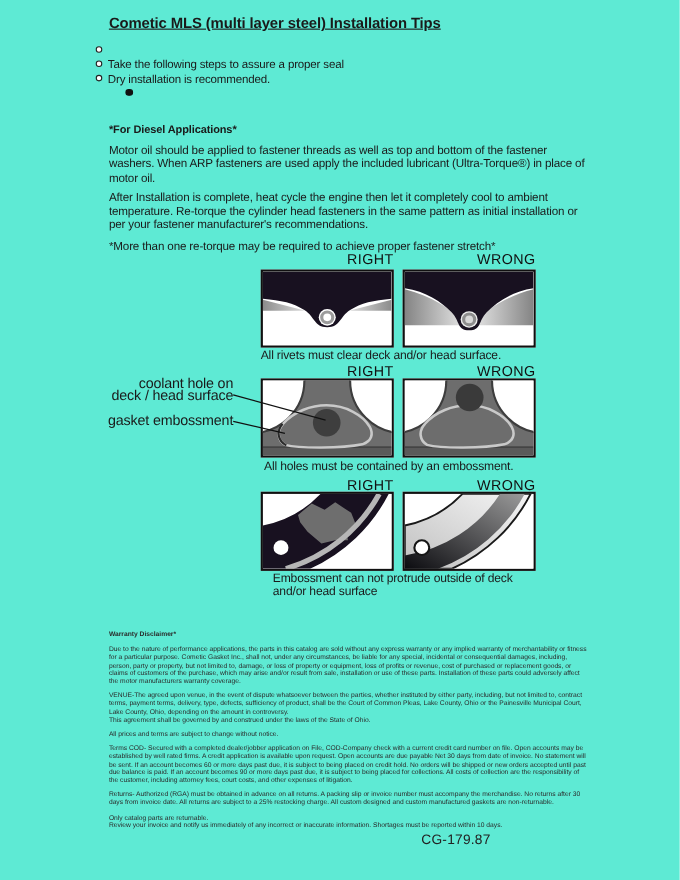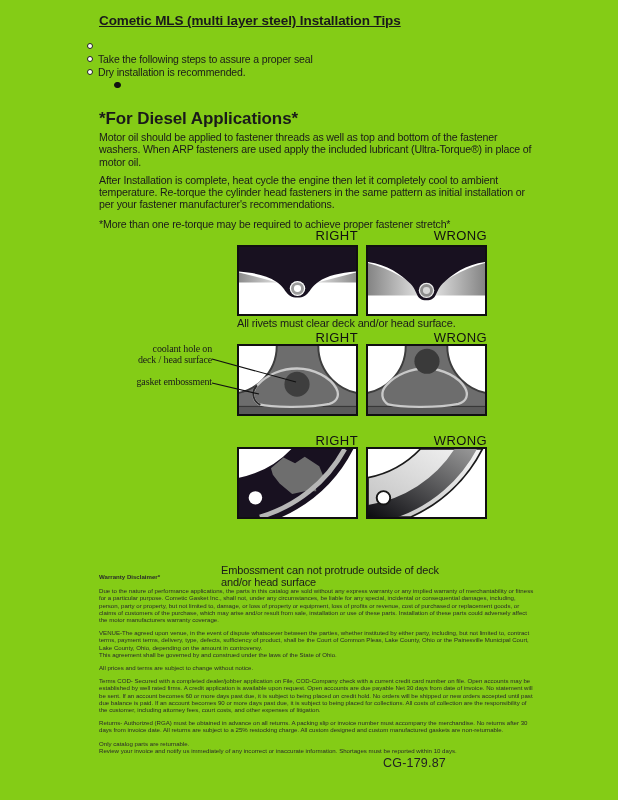--- a/index.html
+++ b/index.html
@@ -1,49 +1,49 @@
 <!DOCTYPE html>
 <html><head>
 <meta charset="utf-8">
 <style>
   html,body { margin:0; padding:0; background:#fff; }
   .page {
-    position:relative; width:618px; height:800px; background:#84cc16;
+    position:relative; width:618px; height:800px; background:#5eead4;
     font-family:"Liberation Sans","DejaVu Sans",sans-serif; color:#1a1a1a;
     overflow:hidden;
   }
   .abs { position:absolute; }
   .title {
     left:99px; top:13px; font-size:13.5px; font-weight:bold;
     text-decoration:underline; letter-spacing:-0.1px; white-space:nowrap;
   }
   .bullets { left:87px; top:40px; font-size:10.5px; line-height:13.2px; letter-spacing:-0.15px; white-space:nowrap; }
   .b { display:block; }
   .b .dot {
     display:inline-block; width:4px; height:4px; border:1px solid #222;
     border-radius:50%; margin-right:5px; vertical-align:1.5px; background:#fff;
   }
   .b.sub { margin-left:27px; }
   .b.sub .dot { background:#111; border-color:#111; width:4.5px; height:4.5px; }
   .diesel { left:99px; top:113px; width:438px; font-size:10.6px; line-height:12.2px; letter-spacing:-0.15px; }
-  .diesel .dh { font-size:17px; font-weight:bold; margin:0 0 6px 0; letter-spacing:-0.1px; }
+  .diesel .dh { font-size:10px; font-weight:bold; margin:0 0 6px 0; letter-spacing:-0.1px; }
   .diesel .dp { margin:0 0 6px 0; }
   .diesel .dn { margin-top:8px; }
   .dhdr { width:121px; text-align:right; font-size:13px; letter-spacing:0.4px; color:#111; }
   .hr1 { top:228px; } .hr2 { top:330px; } .hr3 { top:433px; }
   .cl { left:237px; } .cr { left:366px; }
   .panel {
     box-sizing:border-box; width:121px; border:2.5px solid #101010; background:#fff;
   }
   .panel svg { display:block; width:100%; height:100%; }
   .p71 { height:71px; } .p72 { height:72px; }
   .cap { font-size:11px; letter-spacing:-0.15px; line-height:11.5px; white-space:nowrap; }
   .ann {
-    left:92px; width:120px; text-align:right; font-size:10px;
-    line-height:11.3px; letter-spacing:-0.15px;font-family:Liberation Serif, serif;
+    left:92px; width:120px; text-align:right; font-size:13px;
+    line-height:11.3px; letter-spacing:-0.15px;
   }
   .overlay { left:110px; top:338px; pointer-events:none; }
   .disclaimer { left:99px; top:573px; width:436px; font-size:6.1px; line-height:7.2px; color:#2a2a2a; }
   .disclaimer .wh { font-weight:bold; margin:0 0 7px 0; }
   .disclaimer .wp { margin:0 0 6px 0; }
   .disclaimer .wp.tight { margin:0; }
   .pagenum { left:383px; top:756px; font-size:12.5px; letter-spacing:0.2px; color:#222; }
 </style>
 </head>
 <body>
@@ -142,20 +142,21 @@
       <rect width="121" height="71" fill="#6d6d6d"></rect>
       <rect y="63.5" width="121" height="7.5" fill="#5a5a5a"></rect>
       <rect y="62.5" width="121" height="1.2" fill="#383838"></rect>
       <circle cx="-11" cy="0" r="50" fill="#ffffff" stroke="#3d3d3d" stroke-width="2"></circle>
       <circle cx="132" cy="0" r="50" fill="#ffffff" stroke="#3d3d3d" stroke-width="2"></circle>
       <path d="M21,61 C14,57 12.5,48 19,41 C29,29.5 45,23.5 60,23.5 C78,23.5 94.5,33 100.5,44 C104,50.5 102.5,57.5 93.5,60.5 C74,64.5 34,64.5 21,61 Z" fill="none" stroke="#c9c9c9" stroke-width="2.4"></path>
       <circle cx="61" cy="16" r="13" fill="#3a3a3a"></circle>
     </svg>
   </div>
 
+  <div class="abs cap" style="left:240px; top:419px;">All holes must be contained by an embossment.</div>
 
   <svg class="abs overlay" width="430" height="95">
     <line x1="102" y1="21" x2="186" y2="44" stroke="#111" stroke-width="1.2"></line>
     <line x1="102" y1="45" x2="149" y2="56" stroke="#111" stroke-width="1.2"></line>
   </svg>
 
   <div class="abs dhdr hr3 cl">RIGHT</div>
   <div class="abs dhdr hr3 cr">WRONG</div>
 
   <div class="abs panel p72" style="left:237px; top:447px;">
@@ -180,21 +181,21 @@
             <stop offset="1" stop-color="#9a9a9a"></stop>
           </linearGradient>
       </defs>
       <rect width="121" height="71" fill="#ffffff"></rect>
       <path d="M0,30 A102,102 0 0 0 54.2,0 L118.3,0 A155,155 0 0 1 44.4,71 L0,71 Z" fill="url(#bandG)" stroke="#1a1a1a" stroke-width="1.8"></path>
       <path d="M0,58.5 A130,130 0 0 0 89.5,0 L112.7,0 A150,150 0 0 1 31.2,71 L0,71 Z" fill="url(#swG)"></path>
       <circle cx="16" cy="51" r="7" fill="#ffffff" stroke="#161616" stroke-width="2"></circle>
     </svg>
   </div>
 
-  <div class="abs cap" style="left:221px; top:521px;margin-top:44px;">
+  <div class="abs cap" style="left:248px; top:521px;">
     <span>Embossment can not protrude outside of deck</span><br>
     <span>and/or head surface</span>
   </div>
 
   <div class="abs disclaimer">
     <div class="wh">Warranty Disclaimer*</div>
     <div class="wp">Due to the nature of performance applications, the parts in this catalog are sold without any express warranty or any implied warranty of merchantability or fitness for a particular purpose.  Cometic Gasket Inc., shall not, under any circumstances, be liable for any special, incidental or consequential damages, including, person, party or property, but not limited to, damage, or loss of property or equipment, loss of profits or revenue, cost of purchased or replacement goods, or claims of customers of the purchase, which may arise and/or result from sale, installation or use of these parts.  Installation of these parts could adversely affect the motor manufacturers warranty coverage.</div>
     <div class="wp tight">VENUE-The agreed upon venue, in the event of dispute whatsoever between the parties, whether instituted by either party, including, but not limited to, contract terms, payment terms, delivery, type, defects, sufficiency of product, shall be the Court of Common Pleas, Lake County, Ohio or the Painesville Municipal Court, Lake County, Ohio, depending on the amount in controversy.</div>
     <div class="wp">This agreement shall be governed by and construed under the laws of the State of Ohio.</div>
     <div class="wp">All prices and terms are subject to change without notice.</div>

